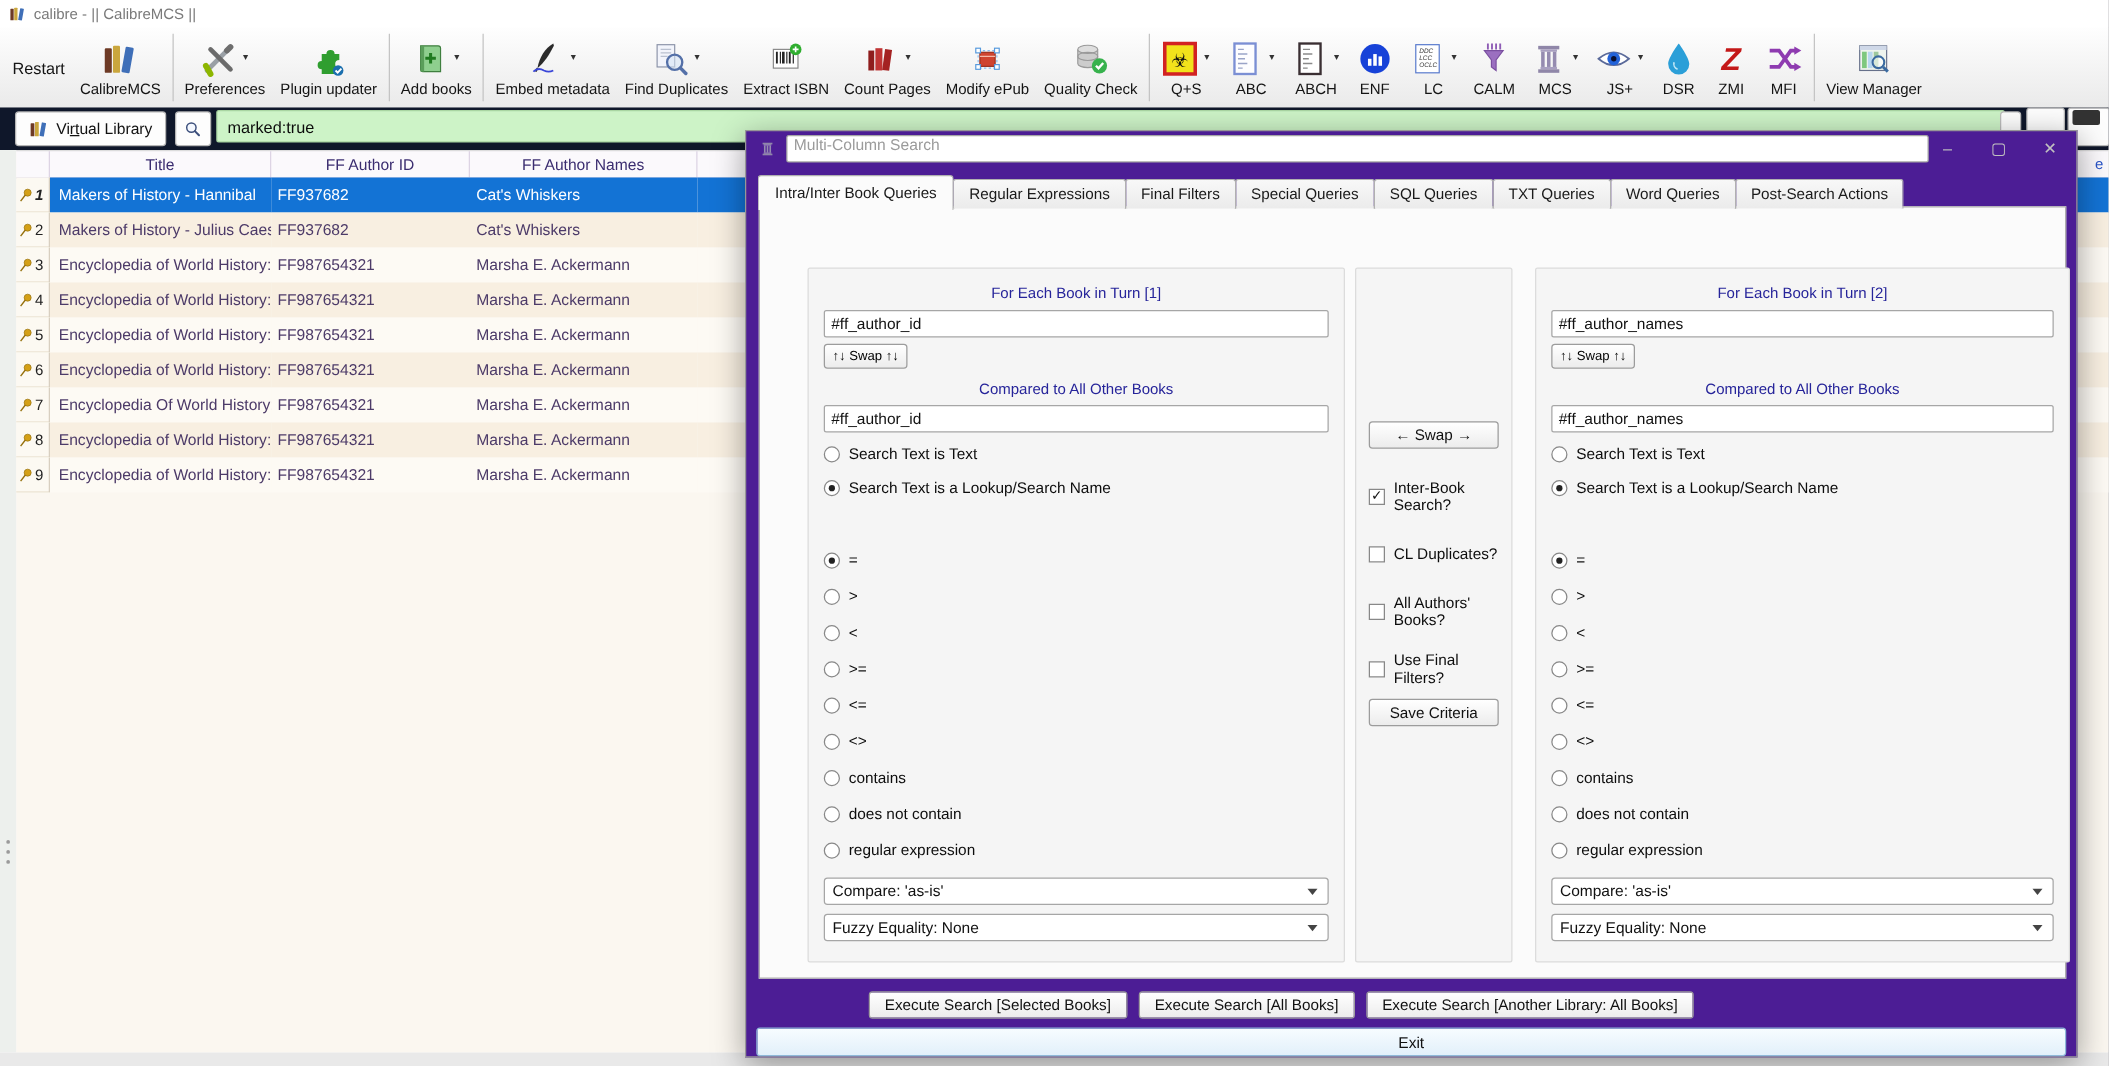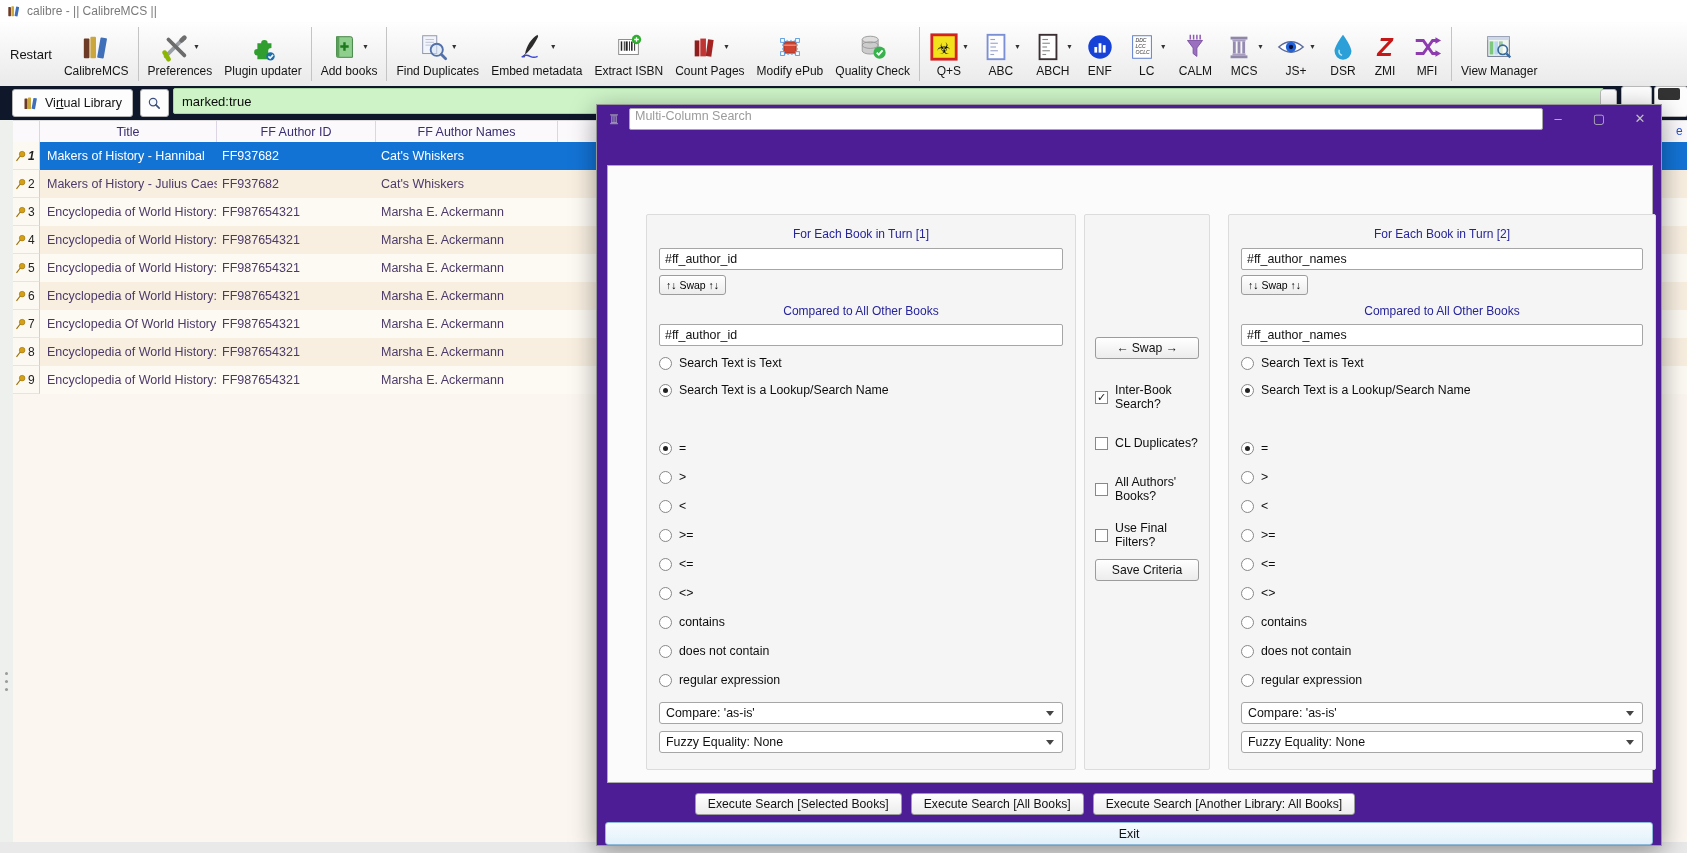--- a/index.html
+++ b/index.html
@@ -158,39 +158,39 @@
             <path d="M16.5 11 v9 M12 15.5 h9" stroke="#1f7a1f" stroke-width="2.6"></path>
           </svg>
           <span class="tbarr">▼</span>
         </span>
         <span class="tblabel">Add books</span>
       </div>
       <div class="tbsep"></div>
       <div class="tbitem">
         <span class="icrow">
           <svg viewBox="0 0 32 32" style="width:30px;height:30px;display:block">
+            <path d="M22 3 C15 7 10 15 8.5 24 C14 20 19 12 22.5 5 Z" fill="#2b2b2b"></path>
+            <path d="M8.5 24 L7 27" stroke="#2b2b2b" stroke-width="1.5"></path>
+            <path d="M5 27 q4 -4 9 -1 q4 2 8 0" stroke="#3a46d8" stroke-width="1.6" fill="none"></path>
+          </svg>
+          <span class="tbarr">▼</span>
+        </span>
+        <span class="tblabel">Embed metadata</span>
+      </div>
+      <div class="tbitem">
+        <span class="icrow">
+          <svg viewBox="0 0 32 32" style="width:30px;height:30px;display:block">
             <rect x="5" y="4" width="15" height="19" fill="#f2f4fb" stroke="#8b93a8"></rect>
             <path d="M8 8 h9 M8 11 h9 M8 14 h6" stroke="#b9c0d0" stroke-width="1"></path>
             <circle cx="20" cy="19" r="6.5" fill="rgba(214,228,246,.55)" stroke="#5470a8" stroke-width="2"></circle>
             <path d="M25 24 l4.5 4.5" stroke="#5470a8" stroke-width="3" stroke-linecap="round"></path>
           </svg>
           <span class="tbarr">▼</span>
         </span>
         <span class="tblabel">Find Duplicates</span>
-      </div>
-      <div class="tbitem">
-        <span class="icrow">
-          <svg viewBox="0 0 32 32" style="width:30px;height:30px;display:block">
-            <path d="M22 3 C15 7 10 15 8.5 24 C14 20 19 12 22.5 5 Z" fill="#2b2b2b"></path>
-            <path d="M8.5 24 L7 27" stroke="#2b2b2b" stroke-width="1.5"></path>
-            <path d="M5 27 q4 -4 9 -1 q4 2 8 0" stroke="#3a46d8" stroke-width="1.6" fill="none"></path>
-          </svg>
-          <span class="tbarr">▼</span>
-        </span>
-        <span class="tblabel">Embed metadata</span>
       </div>
       <div class="tbitem">
         <span class="icrow">
           <svg viewBox="0 0 32 32" style="width:30px;height:30px;display:block">
             <rect x="5" y="8" width="21" height="16" fill="#fff" stroke="#888"></rect>
             <g stroke="#222">
               <line x1="8" y1="10" x2="8" y2="20" stroke-width="1.6"></line>
               <line x1="11" y1="10" x2="11" y2="20"></line>
               <line x1="13.5" y1="10" x2="13.5" y2="20" stroke-width="2.2"></line>
               <line x1="16.5" y1="10" x2="16.5" y2="20"></line>
@@ -568,20 +568,30 @@
             <rect x="7" y="25" width="18" height="3" fill="#8f86a8"></rect>
           </svg>
         </span>
       <span class="txt">Multi-Column Search</span>
       <span class="dctrls">
         <span>–</span>
         <span>▢</span>
         <span>✕</span>
       </span>
     </div>
+    <div class="tabs">
+        <div class="tab active">Intra/Inter Book Queries</div>
+        <div class="tab">Regular Expressions</div>
+        <div class="tab">Final Filters</div>
+        <div class="tab">Special Queries</div>
+        <div class="tab">SQL Queries</div>
+        <div class="tab">TXT Queries</div>
+        <div class="tab">Word Queries</div>
+        <div class="tab">Post-Search Actions</div>
+      </div>
     <div class="page">
 
       <div class="grp gleft">
         <div class="grp-title">For Each Book in Turn [1]</div>
         <input class="txt" value="#ff_author_id" style="">
         <button class="mini">↑↓ Swap ↑↓</button>
         <div class="grp-title mt">Compared to All Other Books</div>
         <input class="txt" value="#ff_author_id" style="">
         <div class="list texttype">
             <div class="row">

